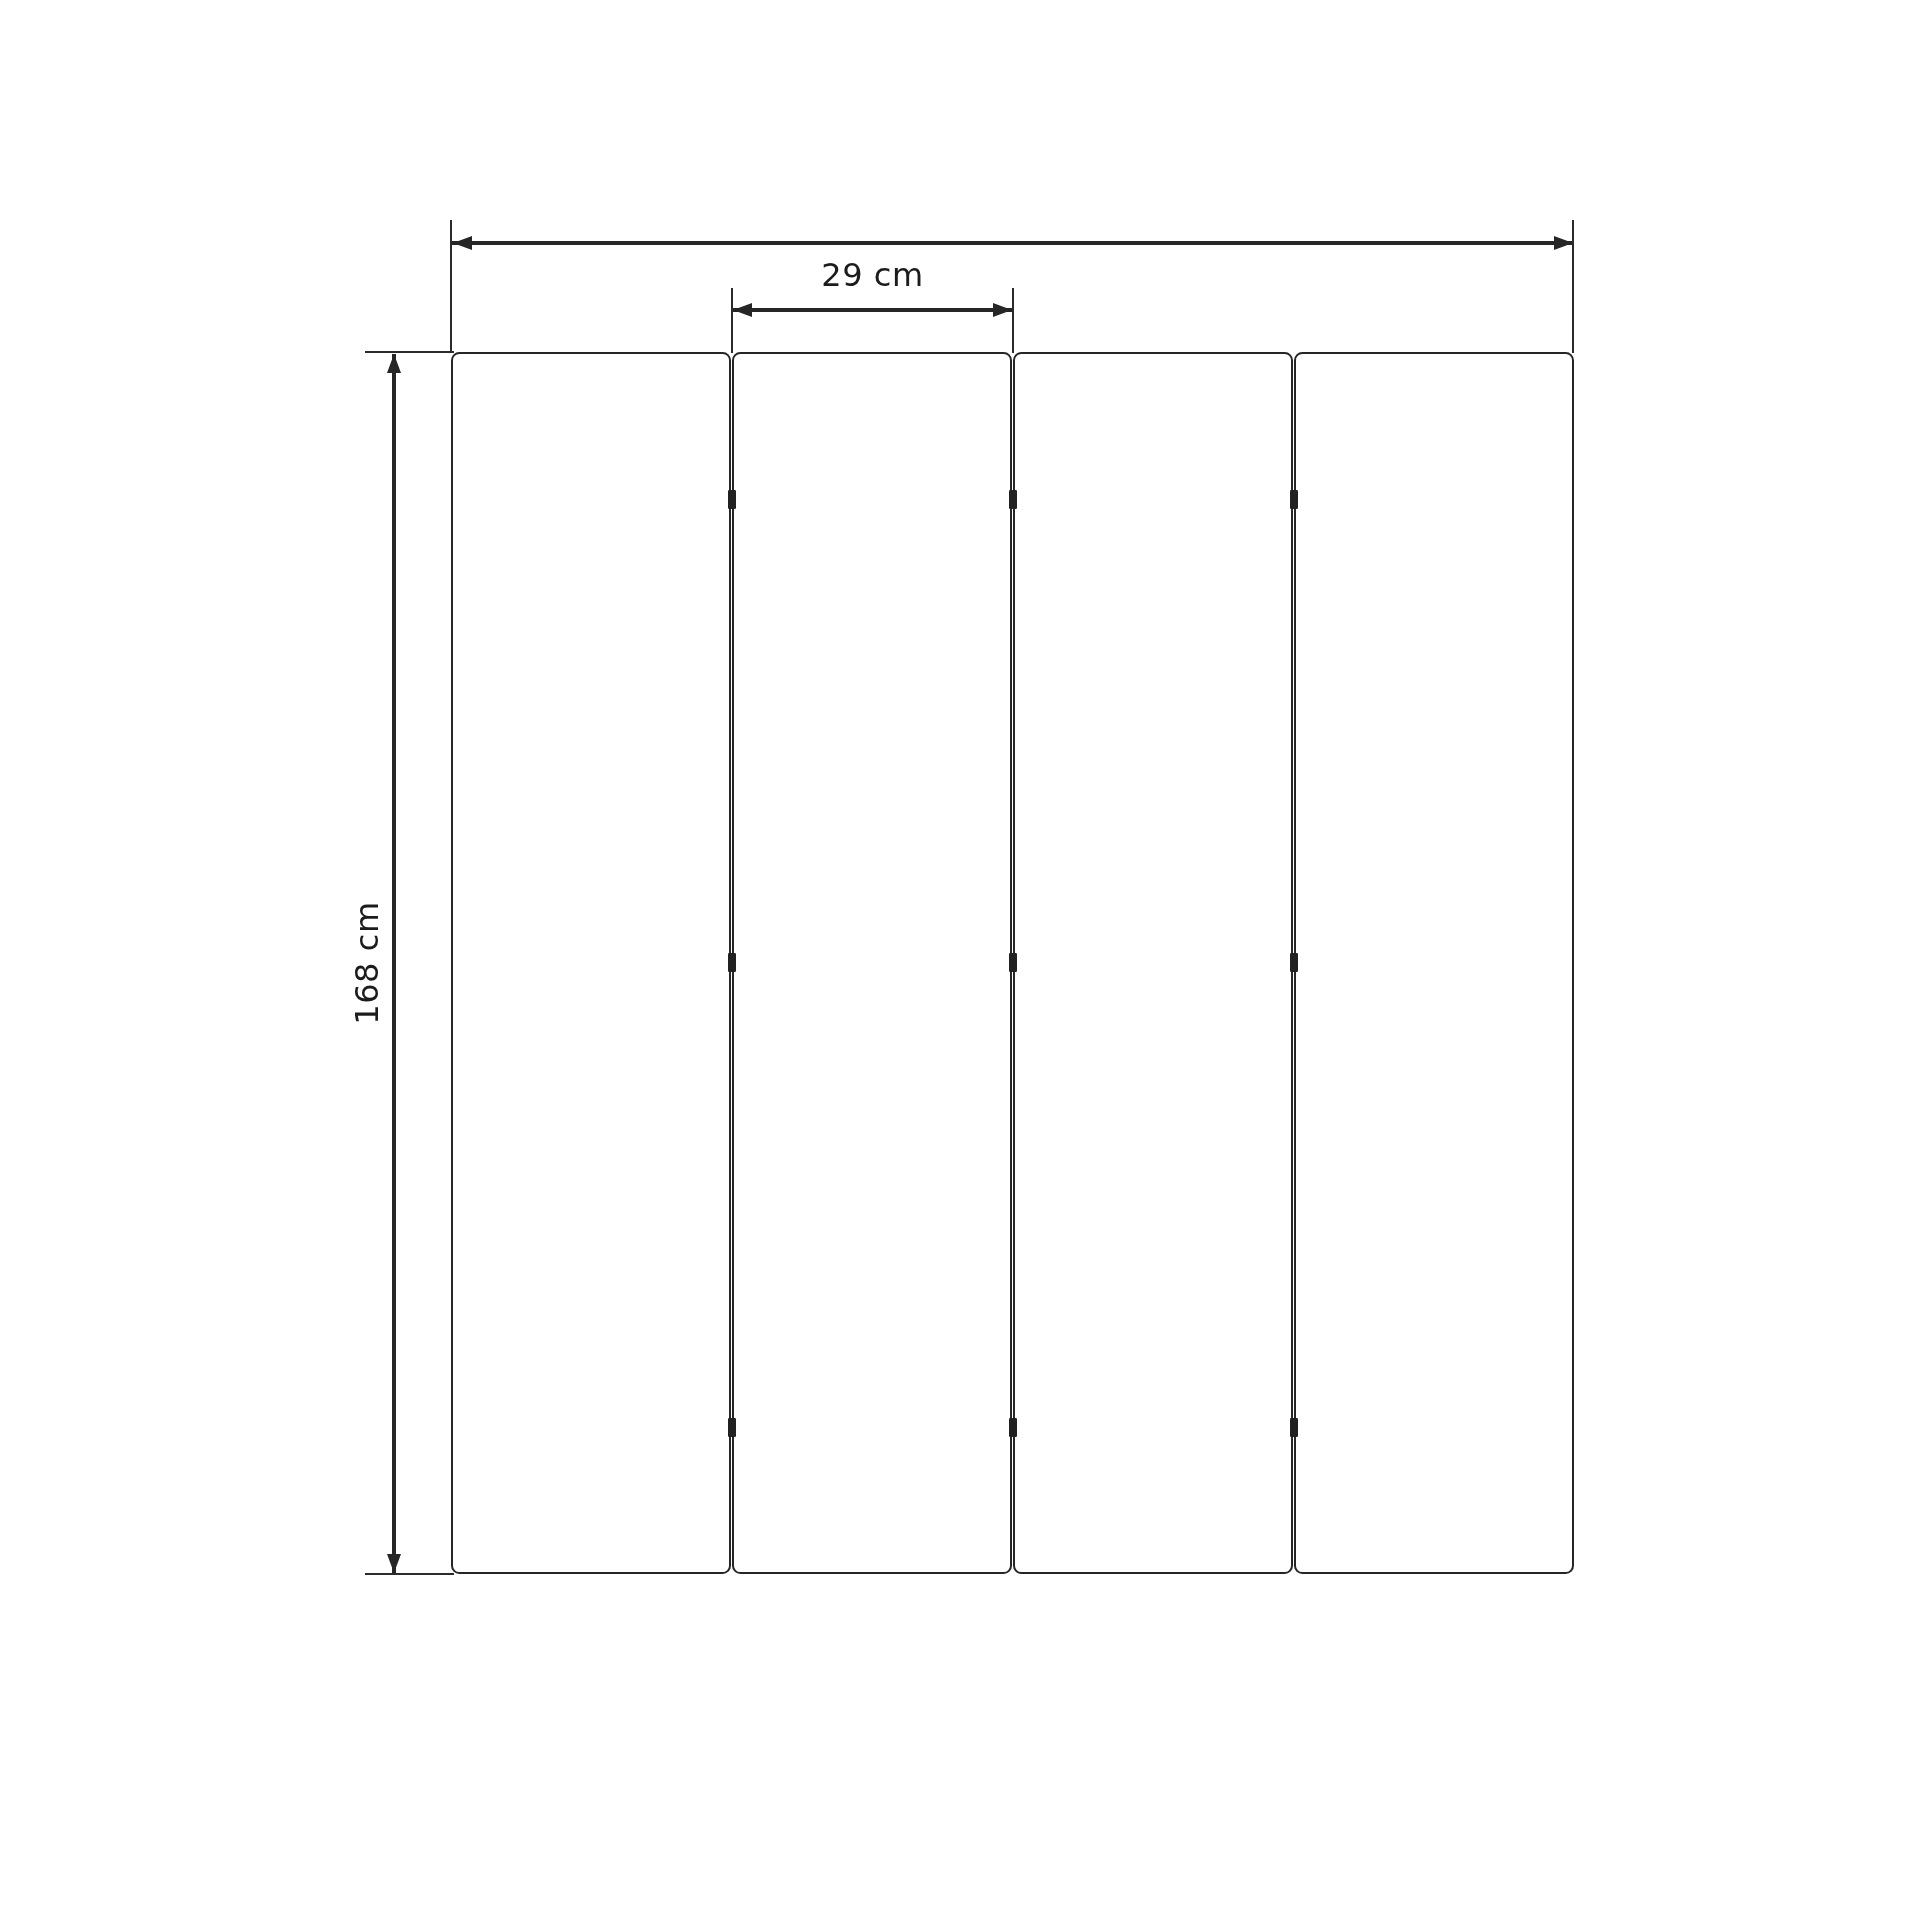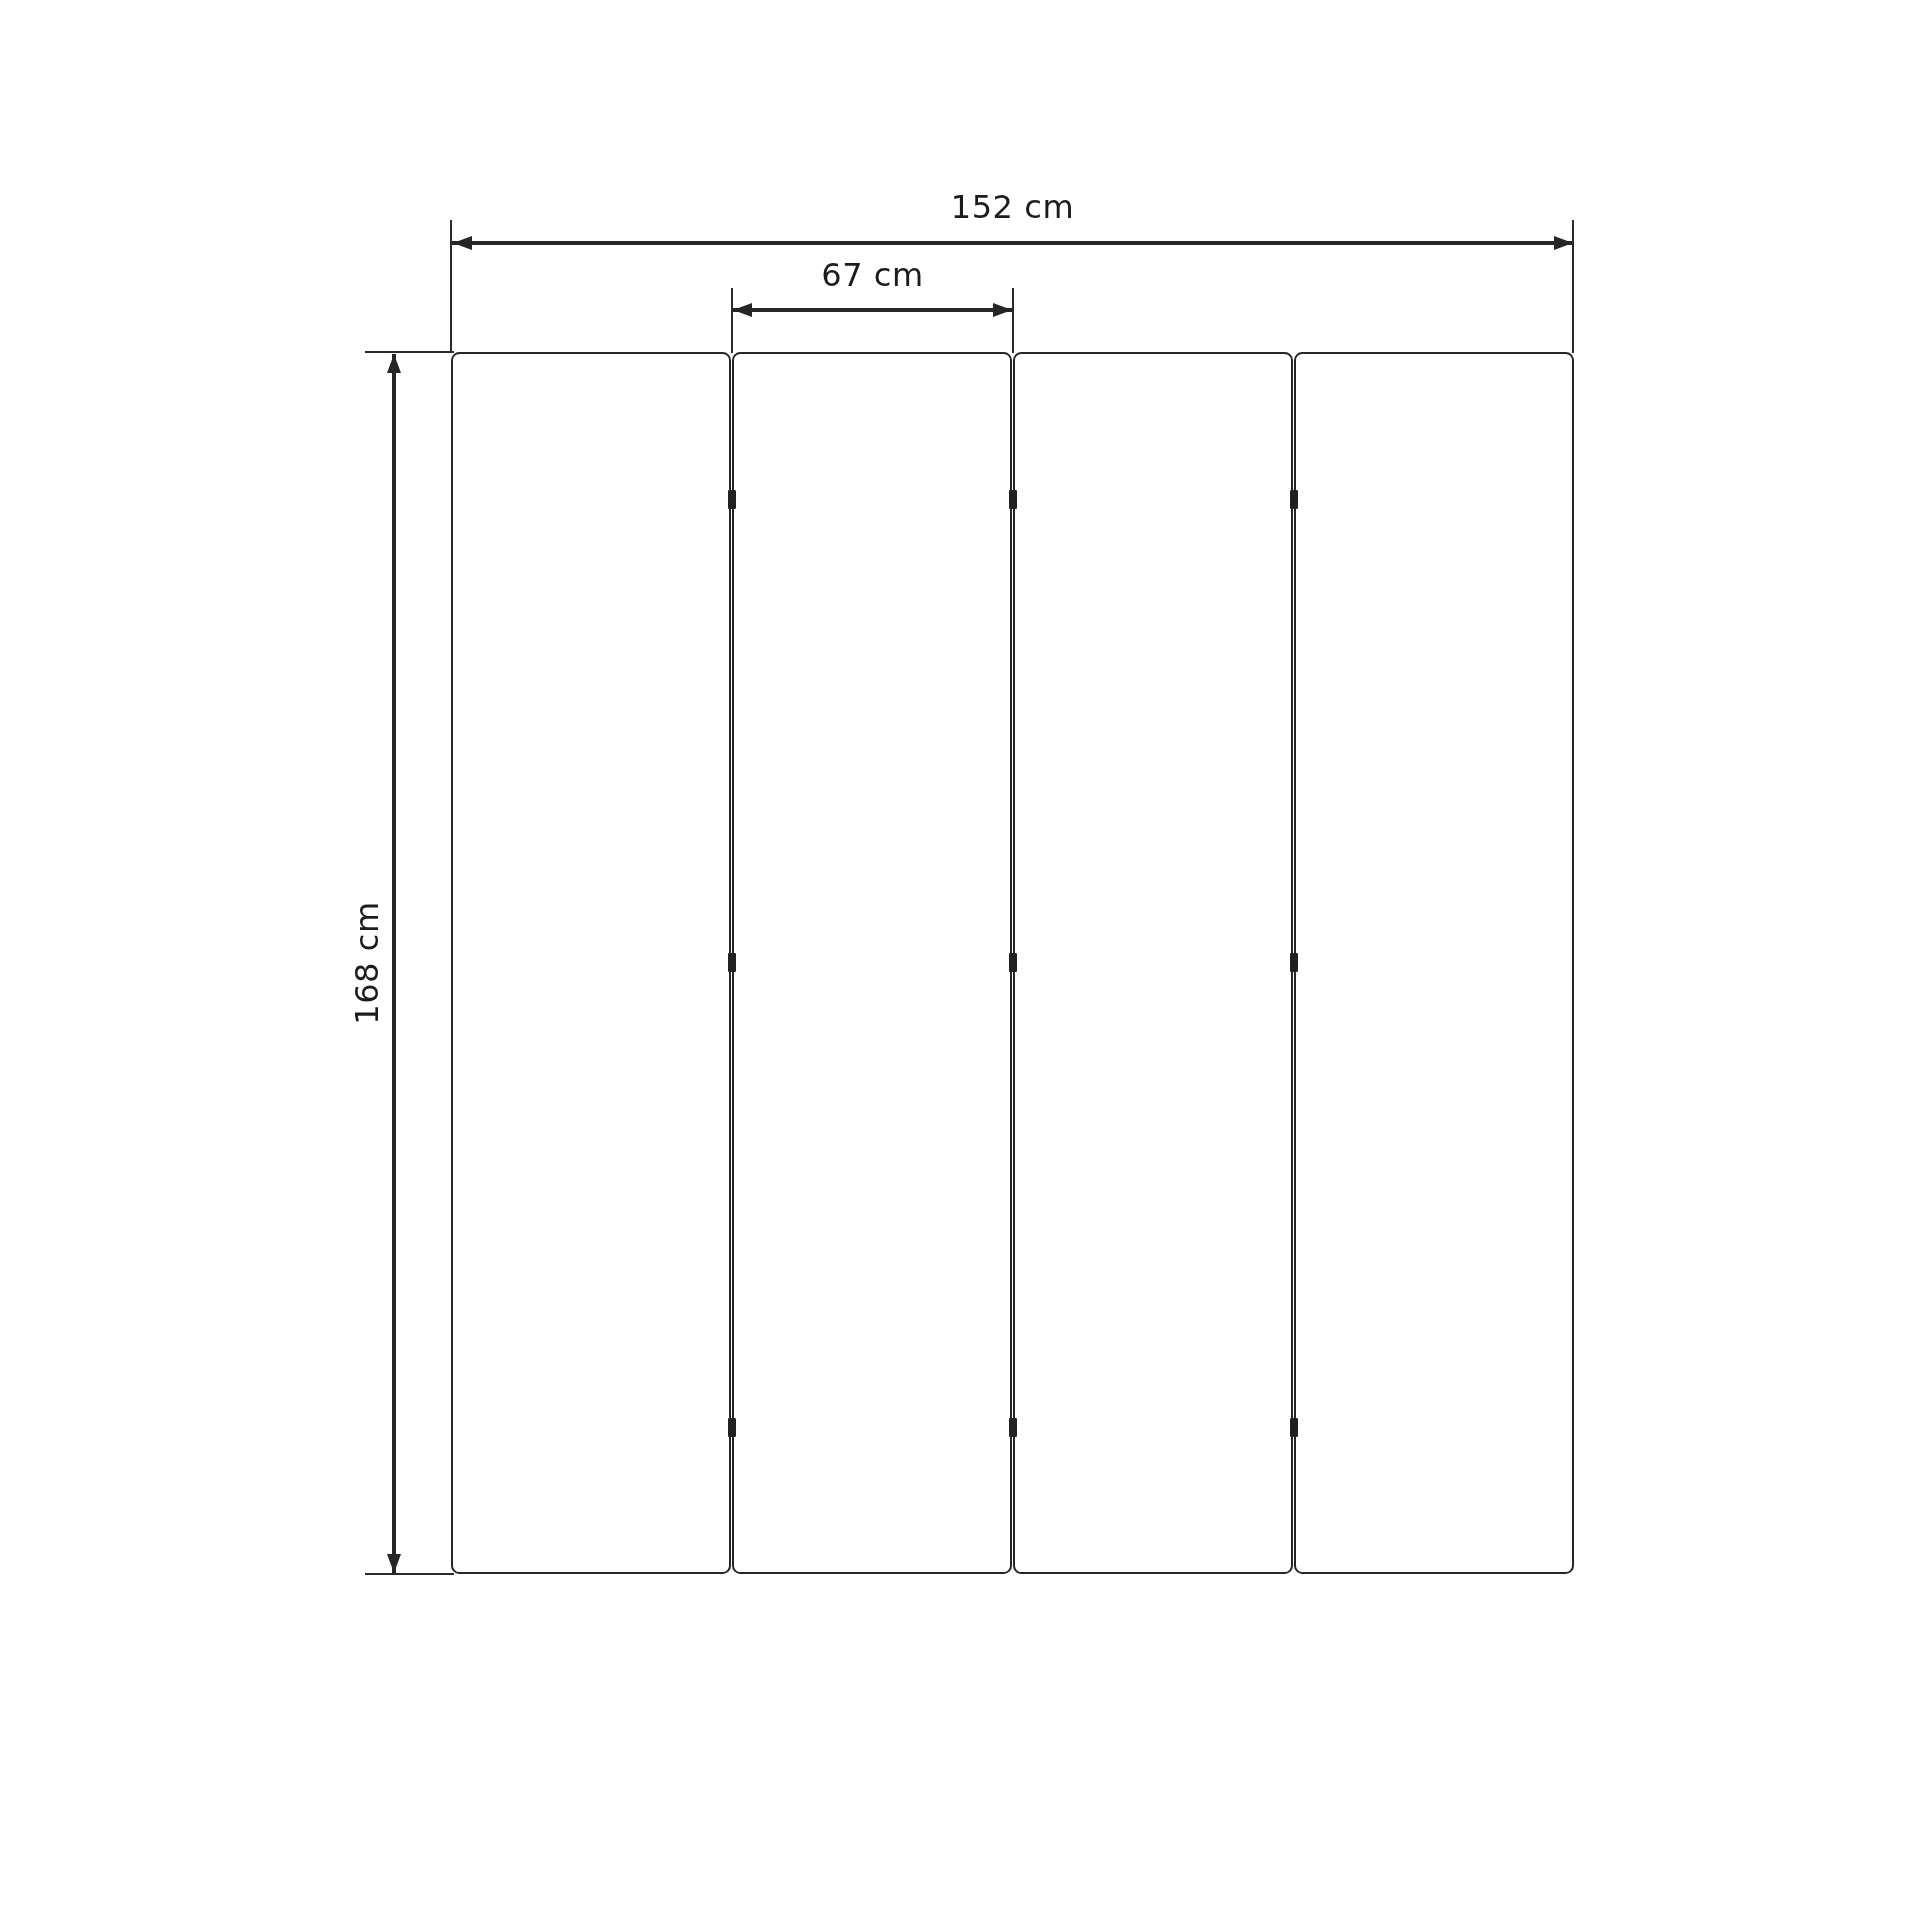--- a/index.html
+++ b/index.html
@@ -94,28 +94,27 @@
   }
   #height-label {
     transform: translate(-50%, -50%) rotate(-90deg);
   }
 </style>
 </head>
 <body>
 
 <div id="canvas">
 
-  <div class="dim-label" style="left:451px; top:191px; width:1123px;">152 cm</div>
   <div class="dim-line-h" style="left:451px; top:241px; width:1123px;"></div>
   <div class="arrow left" style="left:453px; top:236px;"></div>
   <div class="arrow right" style="left:1554px; top:236px;"></div>
   <div class="ext-line-v" style="left:450px; top:220px; height:133px;"></div>
   <div class="ext-line-v" style="left:1572px; top:220px; height:133px;"></div>
 
-  <div class="dim-label" style="left:732px; top:259px; width:281px;">67 cm</div>
+  <div class="dim-label" style="left:732px; top:259px; width:281px;">29 cm</div>
   <div class="dim-line-h" style="left:732px; top:308px; width:281px;"></div>
   <div class="arrow left" style="left:733px; top:303px;"></div>
   <div class="arrow right" style="left:993px; top:303px;"></div>
   <div class="ext-line-v" style="left:731px; top:288px; height:65px;"></div>
   <div class="ext-line-v" style="left:1012px; top:288px; height:65px;"></div>
 
   <div class="dim-label" id="height-label" style="left:367px; top:963px;">168 cm</div>
   <div class="dim-line-v" style="left:392px; top:354px; height:1219px;"></div>
   <div class="arrow up" style="left:387px; top:354px;"></div>
   <div class="arrow down" style="left:387px; top:1554px;"></div>

